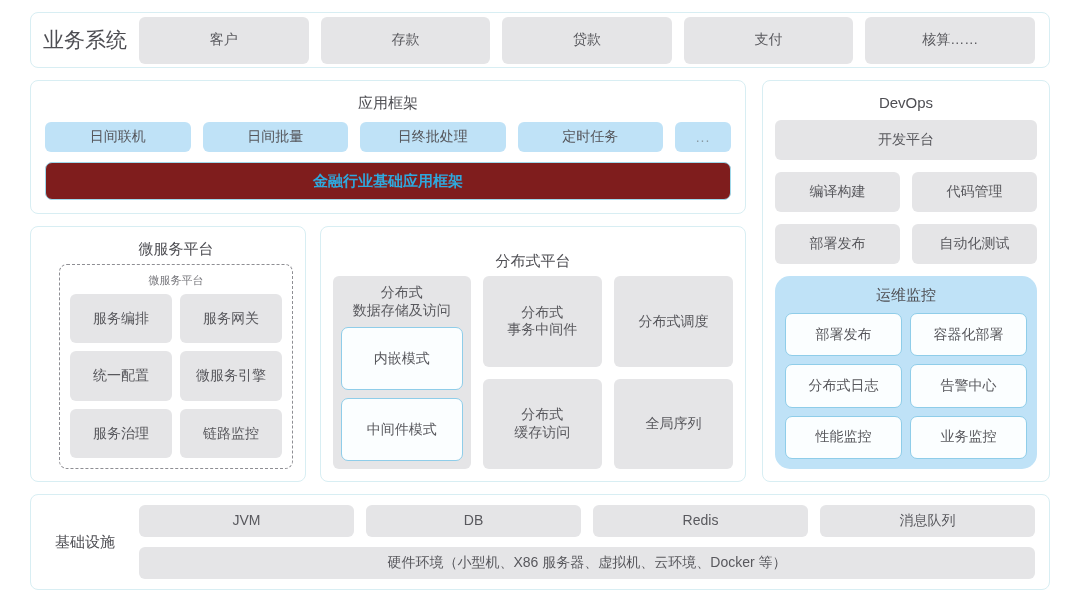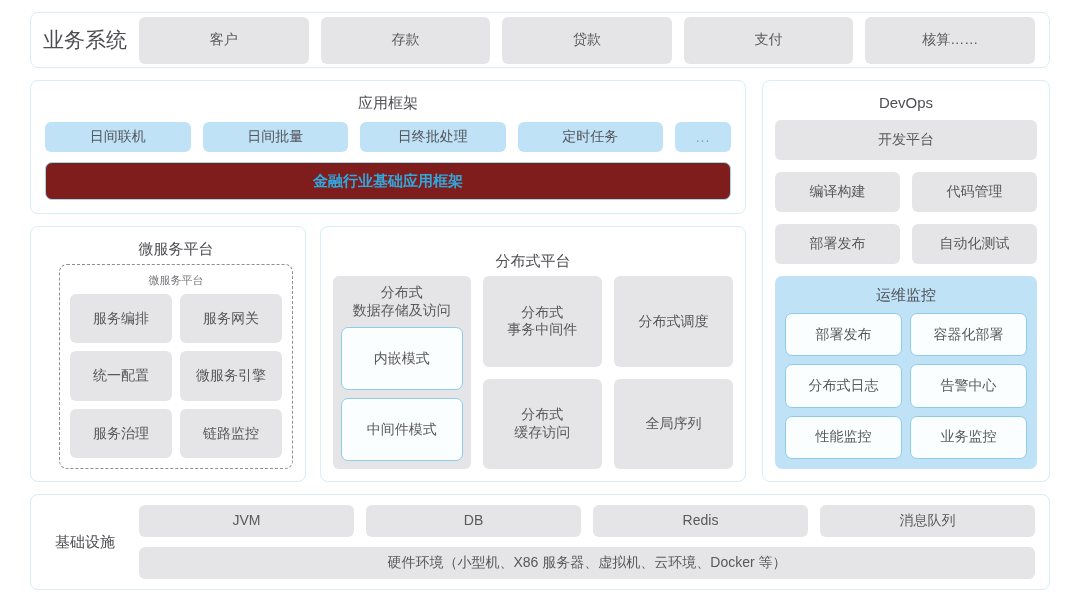--- a/index.html
+++ b/index.html
@@ -254,21 +254,21 @@
   .devops .pair {
     display: flex;
     gap: 12px;
     height: 40px;
     margin-bottom: 12px;
   }
   .devops .pair .chip { flex: 1; }
   .devops .ops {
     flex: 1;
     background: #bfe2f7;
-    border-radius: 7px;
+    border-radius: 15px;
     padding: 8px 10px 10px 10px;
     display: flex;
     flex-direction: column;
     box-sizing: border-box;
     min-height: 0;
   }
   .devops .ops .ops-title {
     text-align: center;
     font-size: 15px;
     color: #4e4e53;

